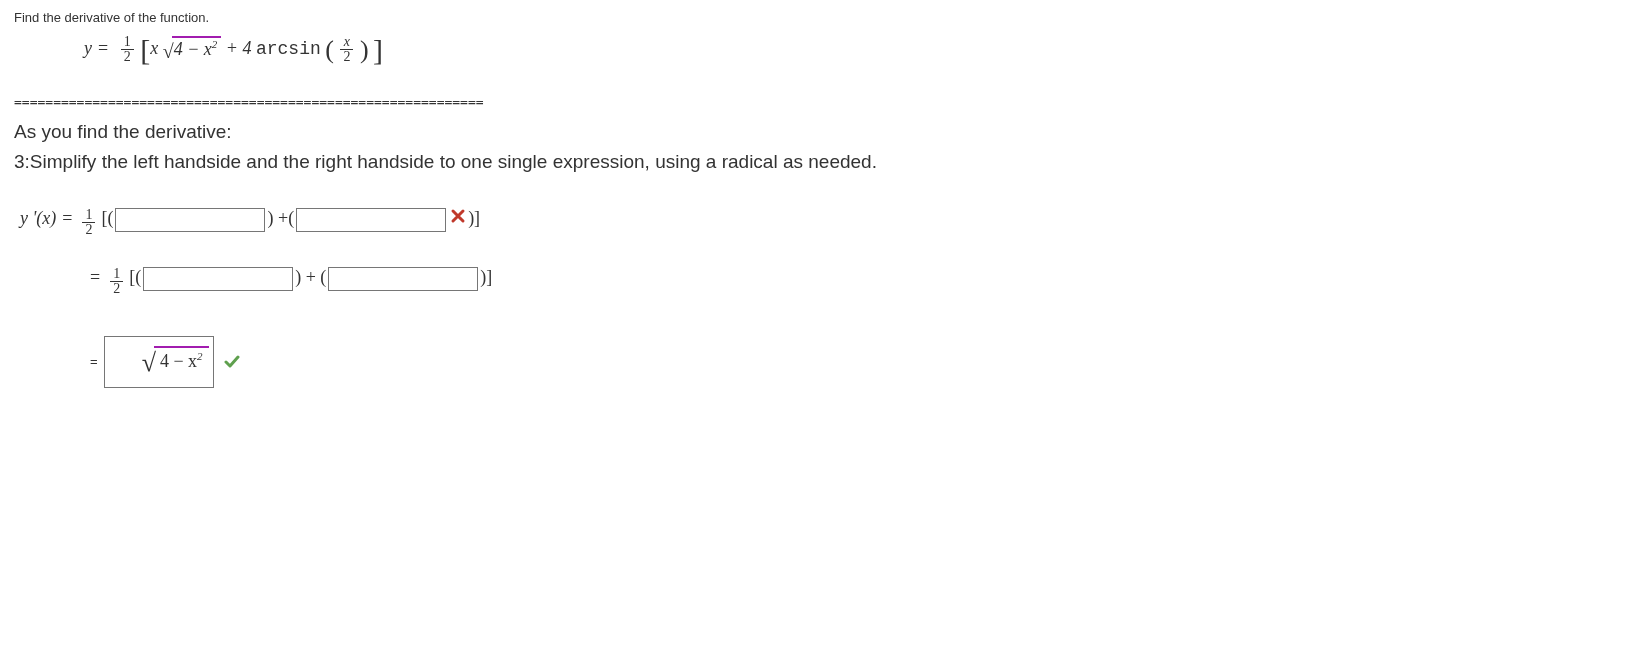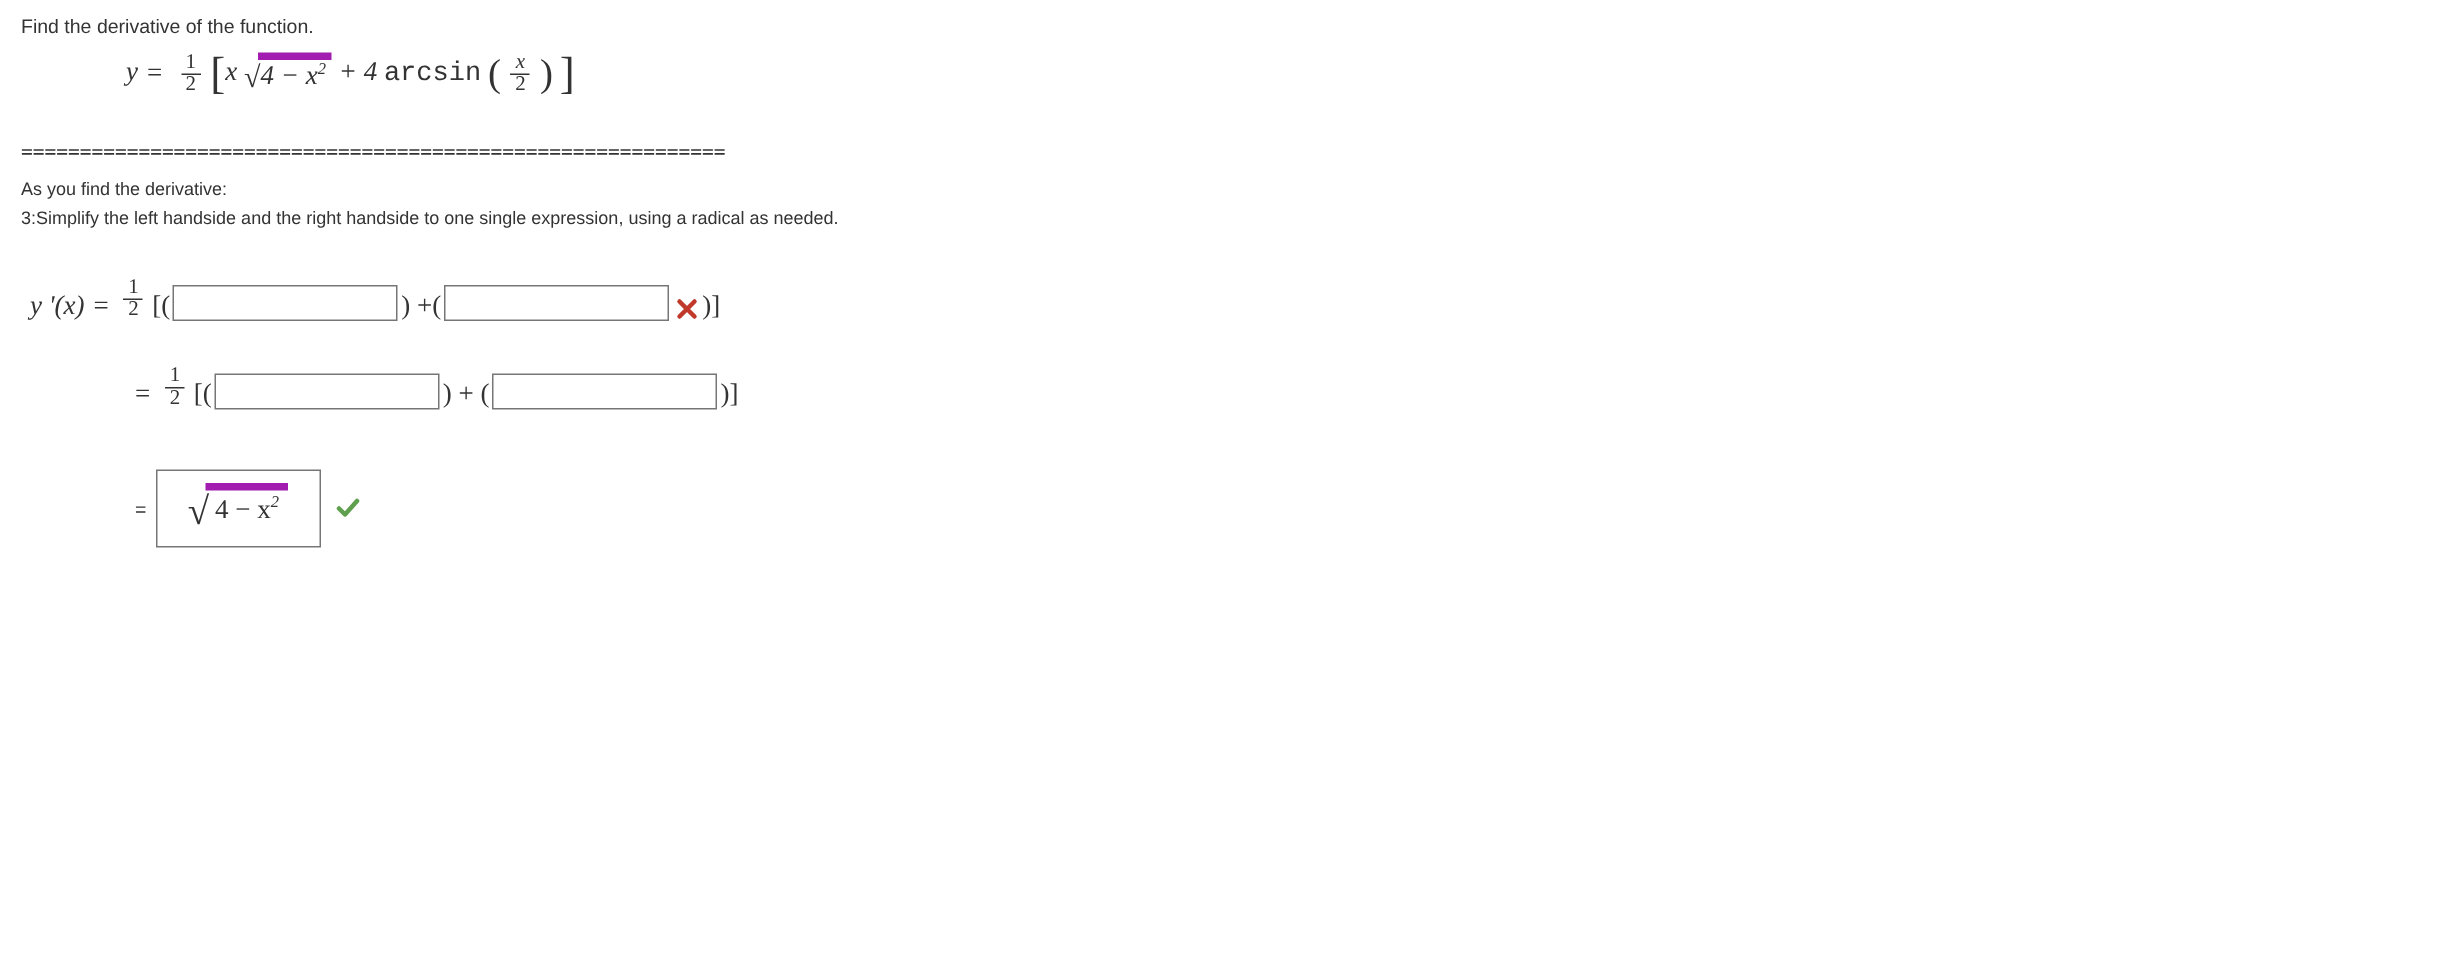--- a/index.html
+++ b/index.html
@@ -34,21 +34,21 @@
     position: relative;
     vertical-align: middle;
   }
   .sqrt-sign {
     font-style: normal;
     font-size: 20px;
     vertical-align: middle;
     margin-right: -2px;
   }
   .sqrt-body {
-    border-top: 5px solid #a21caf;
+    border-top: 2px solid #a21caf;
     padding: 0 4px 0 2px;
     display: inline-block;
   }
   .bigbr-l, .bigbr-r {
     font-size: 30px;
     vertical-align: middle;
     font-style: normal;
     line-height: 0;
   }
   .paren-big {
@@ -58,25 +58,25 @@
     line-height: 0;
   }
   .upright { font-style: normal; font-family: Liberation Mono, monospace; }
   .sep {
     font-family: monospace;
     font-size: 13px;
     letter-spacing: 0px;
     margin: 24px 0 8px 0;
     color: #333;
   }
-  .instructions { font-size: 12px; line-height: 1.6; }
+  .instructions { font-size: 19px; line-height: 1.6; }
   .work-row {
     margin: 30px 0 30px 0;
     display: flex;
-    align-items: flex-end;
+    align-items: flex-start;
     font-family: "Times New Roman", serif;
     font-size: 18px;
   }
   .work-row .lead {
     font-style: italic;
   }
   .eq-sign { margin: 0 6px; font-style: normal;}
   .half {
     display: inline-block;
     vertical-align: middle;
@@ -100,21 +100,21 @@
     width: 16px;
     height: 16px;
     vertical-align: middle;
     margin-left: 4px;
   }
   .ans-box {
     border: 1px solid #767676;
     padding: 8px 4px;
     display: inline-flex;
     align-items: center;
-    justify-content: center;
+    justify-content: flex-end;
     min-width: 100px;
     height: 34px;
     vertical-align: middle;
     font-family: "Times New Roman", serif;
     font-style: normal;
     font-size: 18px;
   }
   .final-row {
     margin: 40px 0 20px 70px;
     display:flex;

